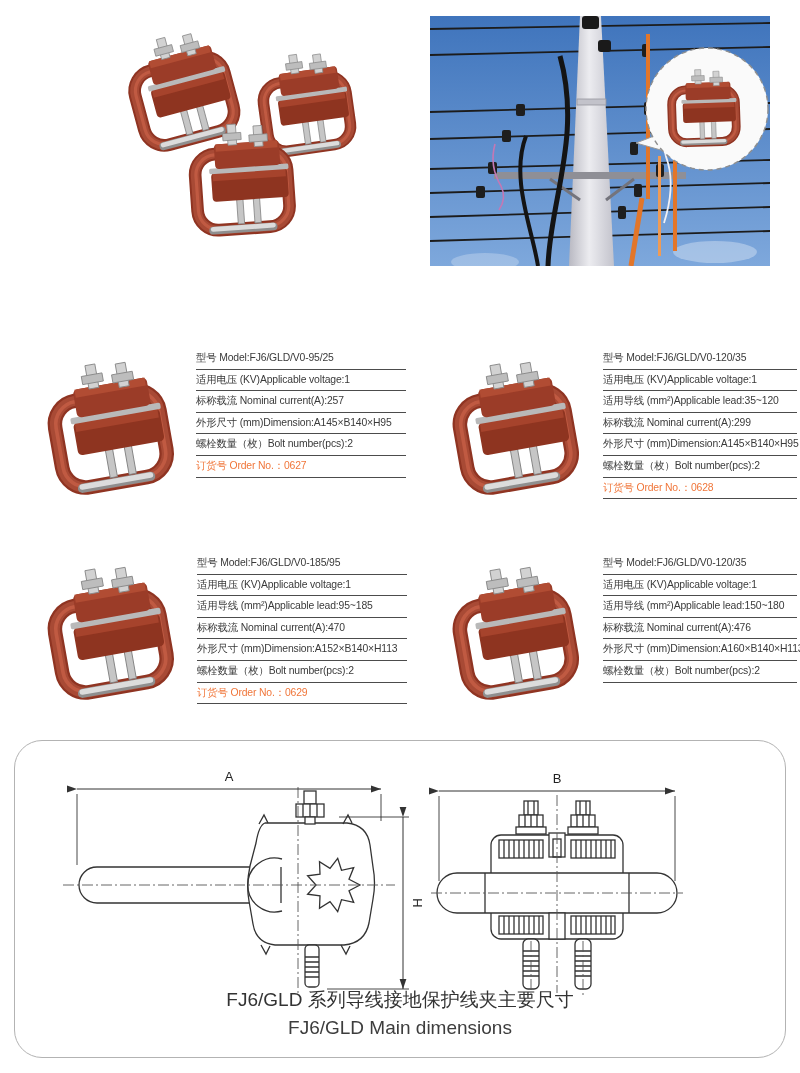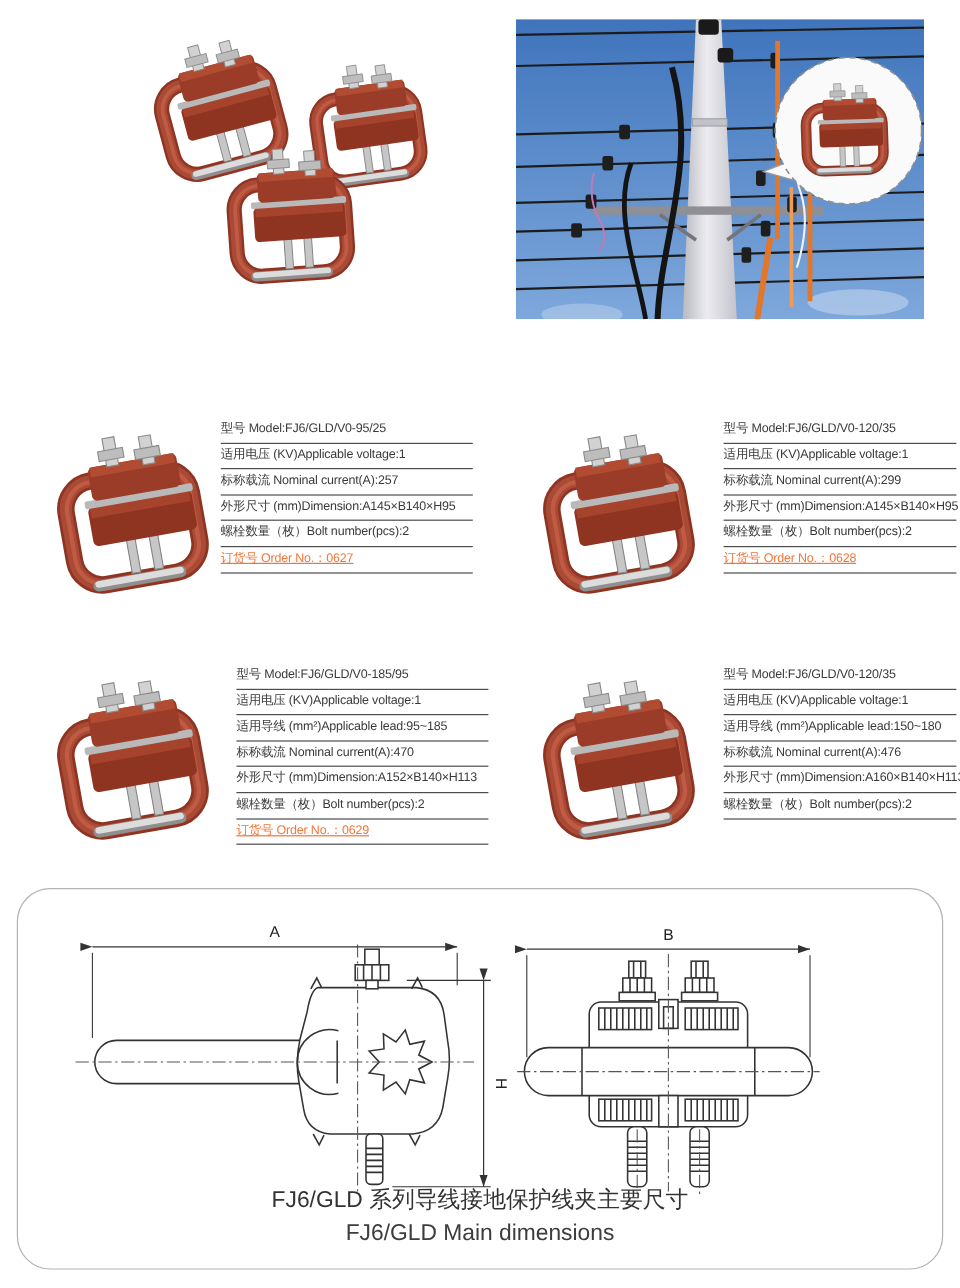--- a/index.html
+++ b/index.html
@@ -10,21 +10,21 @@
   .product-photo{position:absolute;left:100px;top:25px;width:280px;height:230px;}
   .product-photo svg{position:absolute;}
   .field-photo{position:absolute;left:430px;top:16px;width:340px;height:250px;}
 
   
   .spec-block{position:absolute;width:360px;height:152px;}
   .spec-img{position:absolute;left:0;top:6px;width:155px;height:146px;}
   .spec-table{position:absolute;top:0;}
   .spec-row{height:20.6px;line-height:20.6px;border-bottom:1px solid #4c4c4c;
             font-size:10.4px;color:#3a3a3a;white-space:nowrap;letter-spacing:-0.15px;}
-  .spec-row.order{color:#f0763a;text-decoration:underline;}
+  .spec-row.order{color:#f0763a;}
 
   
   .dims-box{position:absolute;left:14px;top:740px;width:770px;height:316px;
             border:1px solid #b3b3b3;border-radius:28px;}
   .draw-left{position:absolute;left:36px;top:20px;}
   .draw-right{position:absolute;left:414px;top:20px;}
   .caption{position:absolute;left:0;width:100%;text-align:center;color:#333;}
   .caption-cn{top:246px;font-size:19px;font-weight:normal;}
   .caption-en{top:276px;font-size:19px;font-weight:normal;color:#3d3d3d;}
 
@@ -153,39 +153,40 @@
       </g>
     </svg>
   </div>
 
   <div class="spec-block" style="left:38px;top:348px">
     <div class="spec-img">
       <svg width="155" height="146" viewBox="0 0 170 160">
           <use href="#clamp"></use>
         </svg>
     </div>
-    <div class="spec-table" style="left:146px;width:210px">
+    <div class="spec-table" style="left:158px;width:210px">
       <div class="spec-row">型号 Model:FJ6/GLD/V0-95/25</div>
       <div class="spec-row">适用电压 (KV)Applicable voltage:1</div>
       <div class="spec-row">标称载流 Nominal current(A):257</div>
       <div class="spec-row">外形尺寸 (mm)Dimension:A145×B140×H95</div>
       <div class="spec-row">螺栓数量（枚）Bolt number(pcs):2</div>
       <div class="spec-row order">订货号 Order No.：0627</div>
     </div>
   </div>
 
   <div class="spec-block" style="left:443px;top:348px">
     <div class="spec-img">
       <svg width="155" height="146" viewBox="0 0 170 160">
           <use href="#clamp"></use>
         </svg>
     </div>
     <div class="spec-table" style="left:160px;width:194px">
       <div class="spec-row">型号 Model:FJ6/GLD/V0-120/35</div>
       <div class="spec-row">适用电压 (KV)Applicable voltage:1</div>
+      <div class="spec-row">适用导线 (mm²)Applicable lead:35~120</div>
       <div class="spec-row">标称载流 Nominal current(A):299</div>
       <div class="spec-row">外形尺寸 (mm)Dimension:A145×B140×H95</div>
       <div class="spec-row">螺栓数量（枚）Bolt number(pcs):2</div>
       <div class="spec-row order">订货号 Order No.：0628</div>
     </div>
   </div>
 
   <div class="spec-block" style="left:38px;top:553px">
     <div class="spec-img">
       <svg width="155" height="146" viewBox="0 0 170 160">

